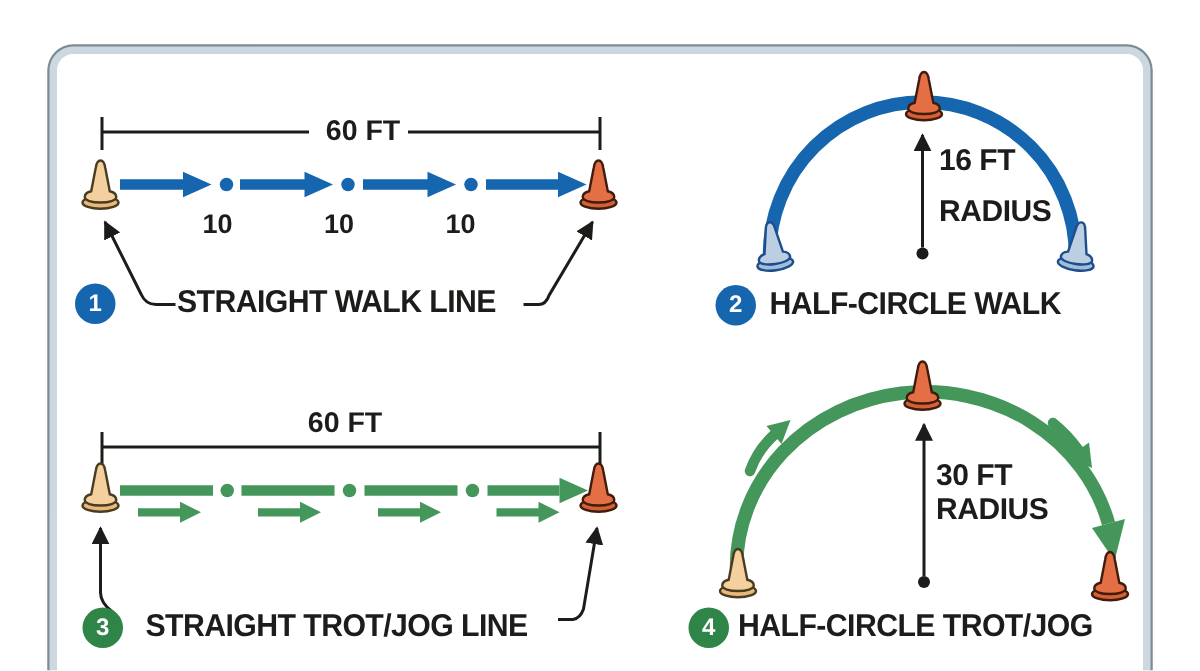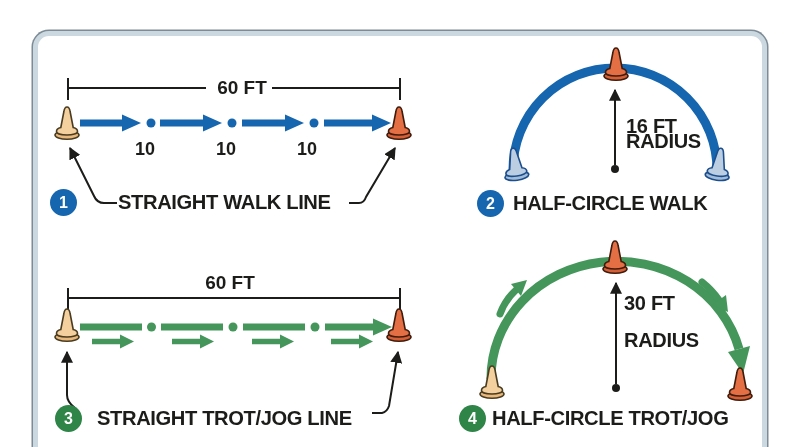--- a/index.html
+++ b/index.html
@@ -178,26 +178,26 @@
     </g>
   </svg>
 
   <div class="txt dim-label" style="left:208px;top:78px;width:68px;">60 FT</div>
   <div class="txt interval" style="left:135px;top:141px;width:40px;">10</div>
   <div class="txt interval" style="left:216px;top:141px;width:40px;">10</div>
   <div class="txt interval" style="left:297px;top:141px;width:40px;">10</div>
   <div class="badge badge-blue" style="left:50px;top:189px;">1</div>
   <div class="txt sec-label" style="left:118px;top:191px;">STRAIGHT WALK LINE</div>
 
-  <div class="txt radius-line" style="left:626px;top:115px;">16 FT</div>
+  <div class="txt radius-line" style="left:626px;top:96px;">16 FT</div>
   <div class="txt radius-line" style="left:626px;top:130px;">RADIUS</div>
   <div class="badge badge-blue" style="left:477px;top:190px;">2</div>
   <div class="txt sec-label" style="left:513px;top:192px;">HALF-CIRCLE WALK</div>
 
   <div class="txt dim-label" style="left:196px;top:273px;width:68px;">60 FT</div>
   <div class="badge badge-green" style="left:55px;top:405px;">3</div>
   <div class="txt sec-label" style="left:97px;top:407px;">STRAIGHT TROT/JOG LINE</div>
 
-  <div class="txt radius-line" style="left:624px;top:292px;">30 FT</div>
+  <div class="txt radius-line" style="left:624px;top:306px;">30 FT</div>
   <div class="txt radius-line" style="left:624px;top:329px;">RADIUS</div>
   <div class="badge badge-green" style="left:459px;top:405px;">4</div>
   <div class="txt sec-label" style="left:492px;top:407px;">HALF-CIRCLE TROT/JOG</div>
 </div>
 
 </body></html>

